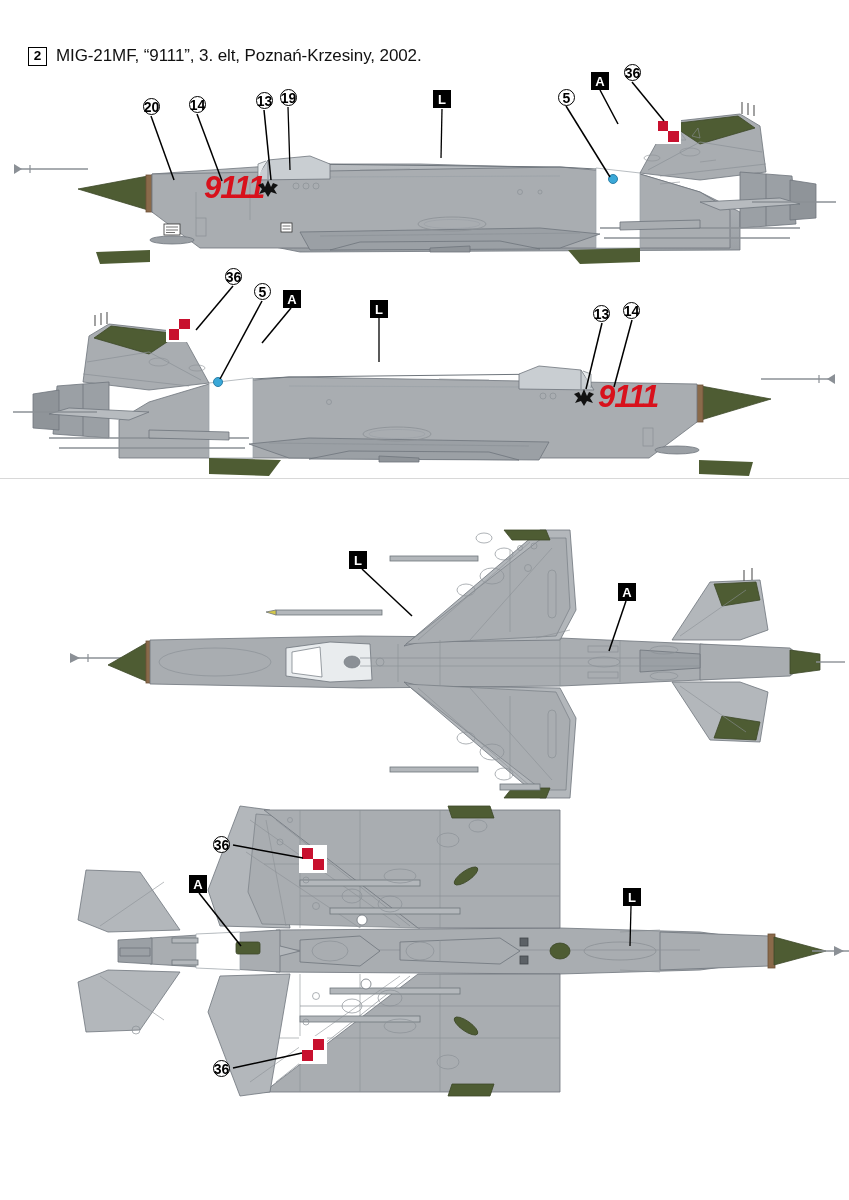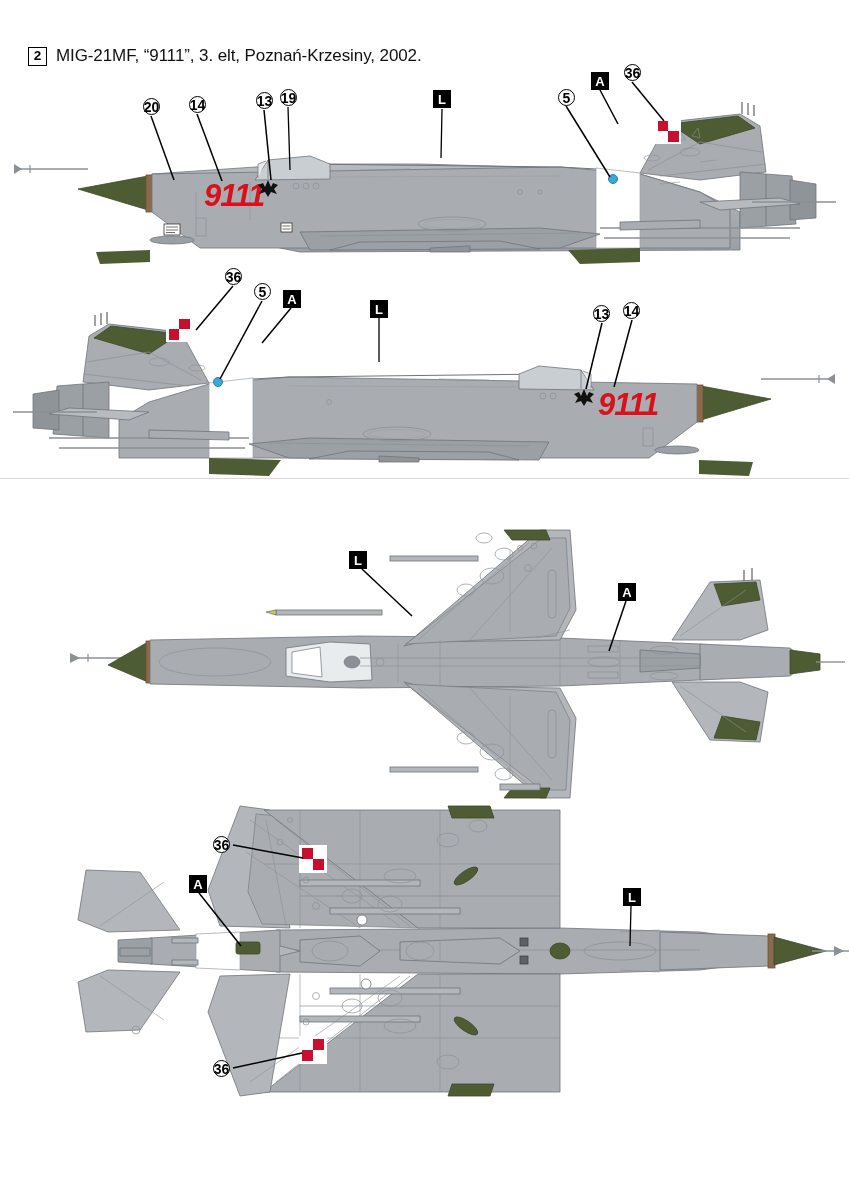--- a/index.html
+++ b/index.html
@@ -83,21 +83,20 @@
 
   .tacnum {
     position: absolute; z-index: 20;
     color: #d8111c;
     font-family: "Liberation Sans", sans-serif;
     font-weight: bold;
     font-style: italic;
     letter-spacing: -1px;
     line-height: 1;
     white-space: nowrap;
-    margin-top: 8px;
   }
 
   .bluedot {
     position: absolute; z-index: 22;
     border-radius: 50%;
     background: #3aa8d8;
     border: 1px solid #2b7fa8;
   }
 
   .emblem { position: absolute; z-index: 21; }

